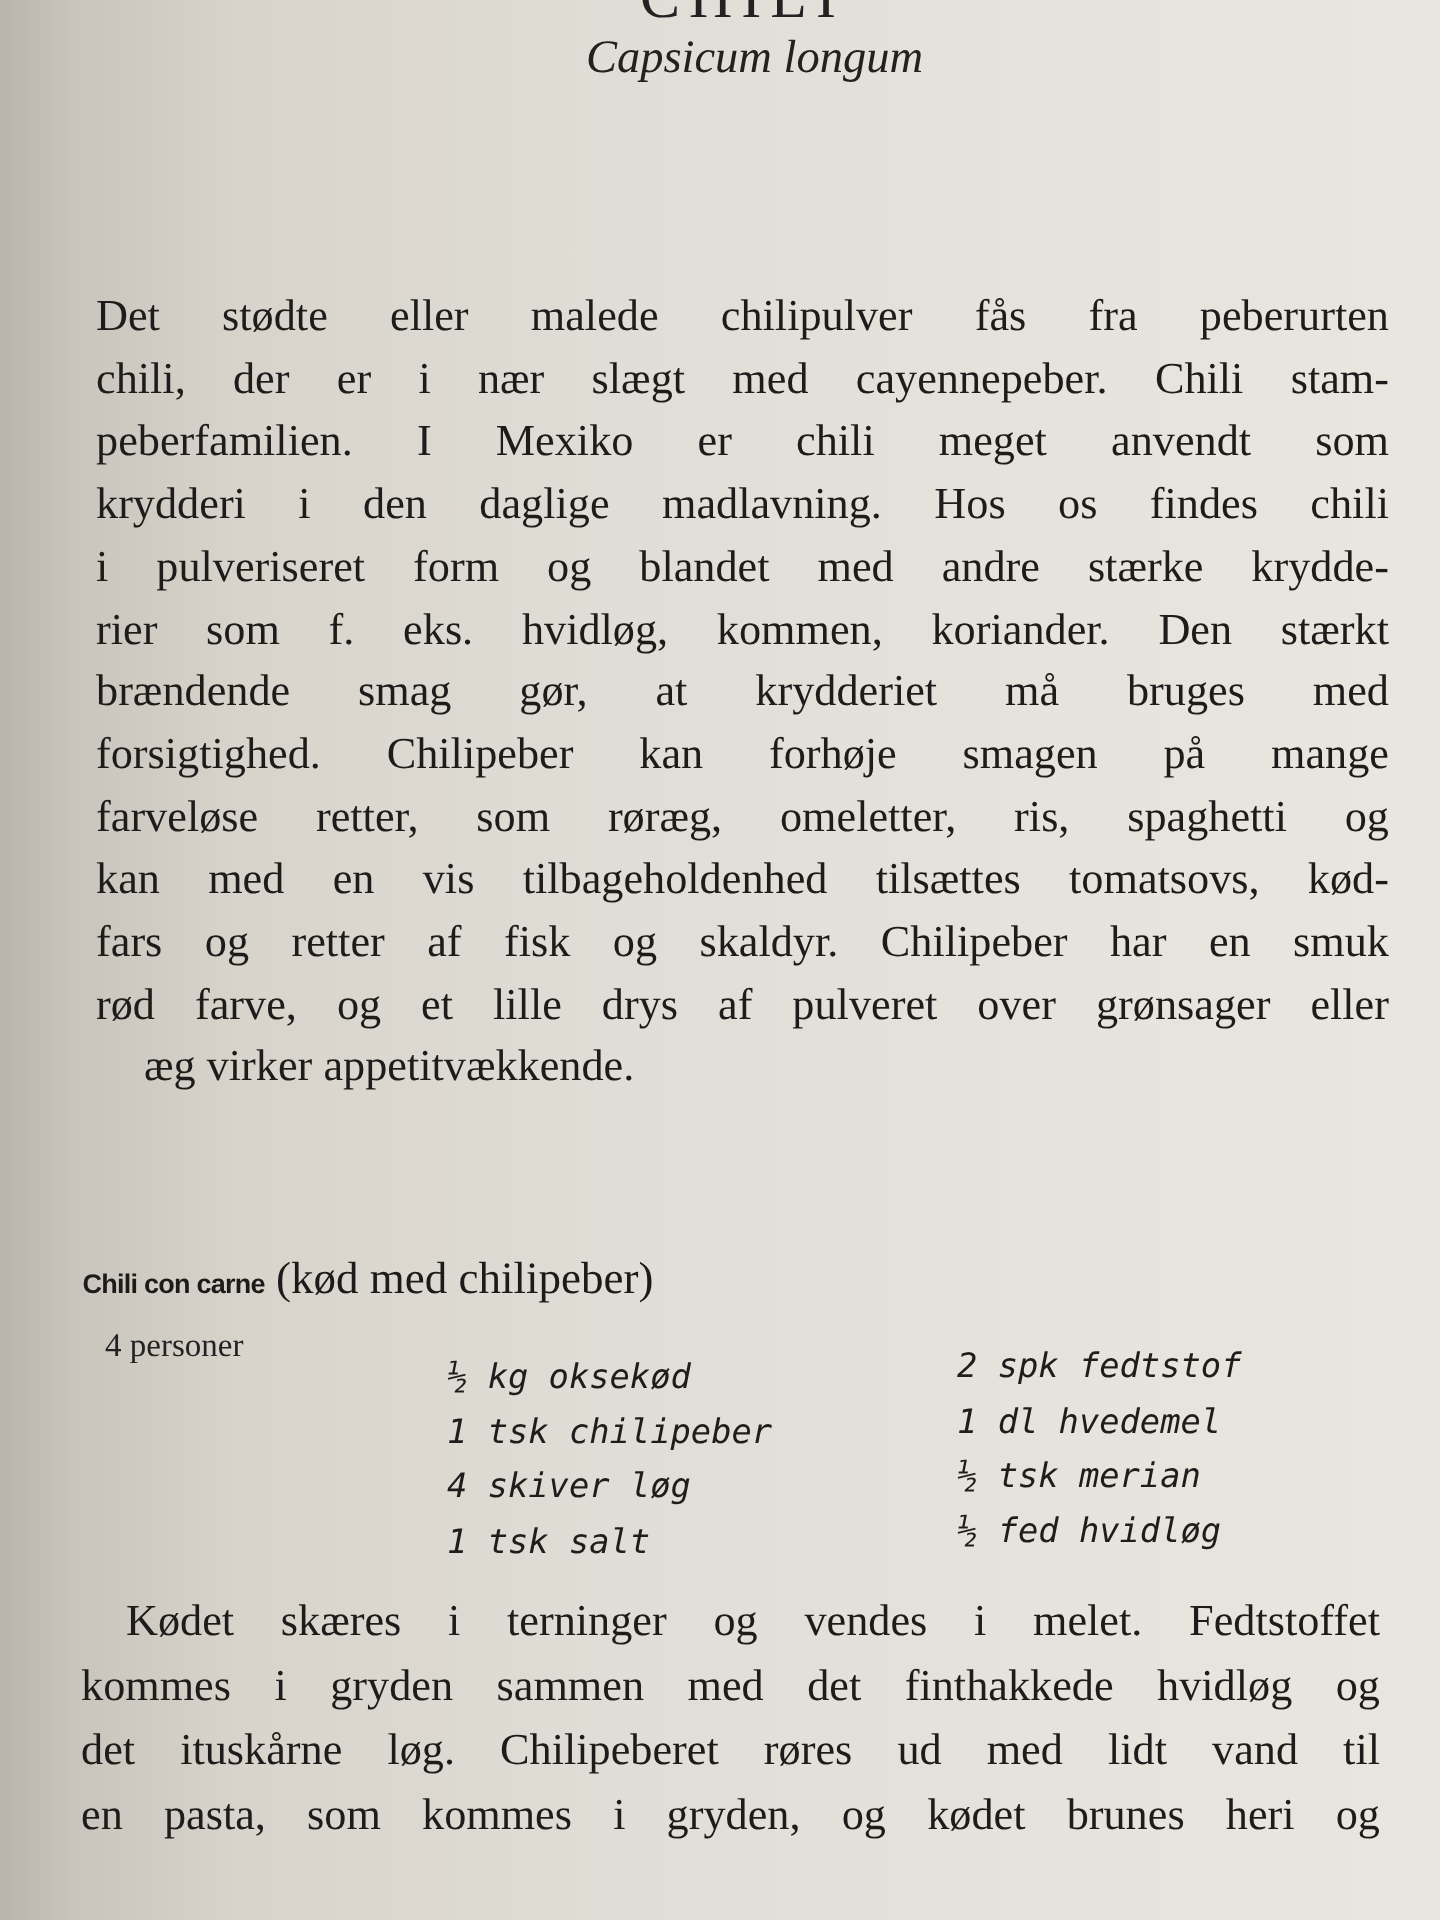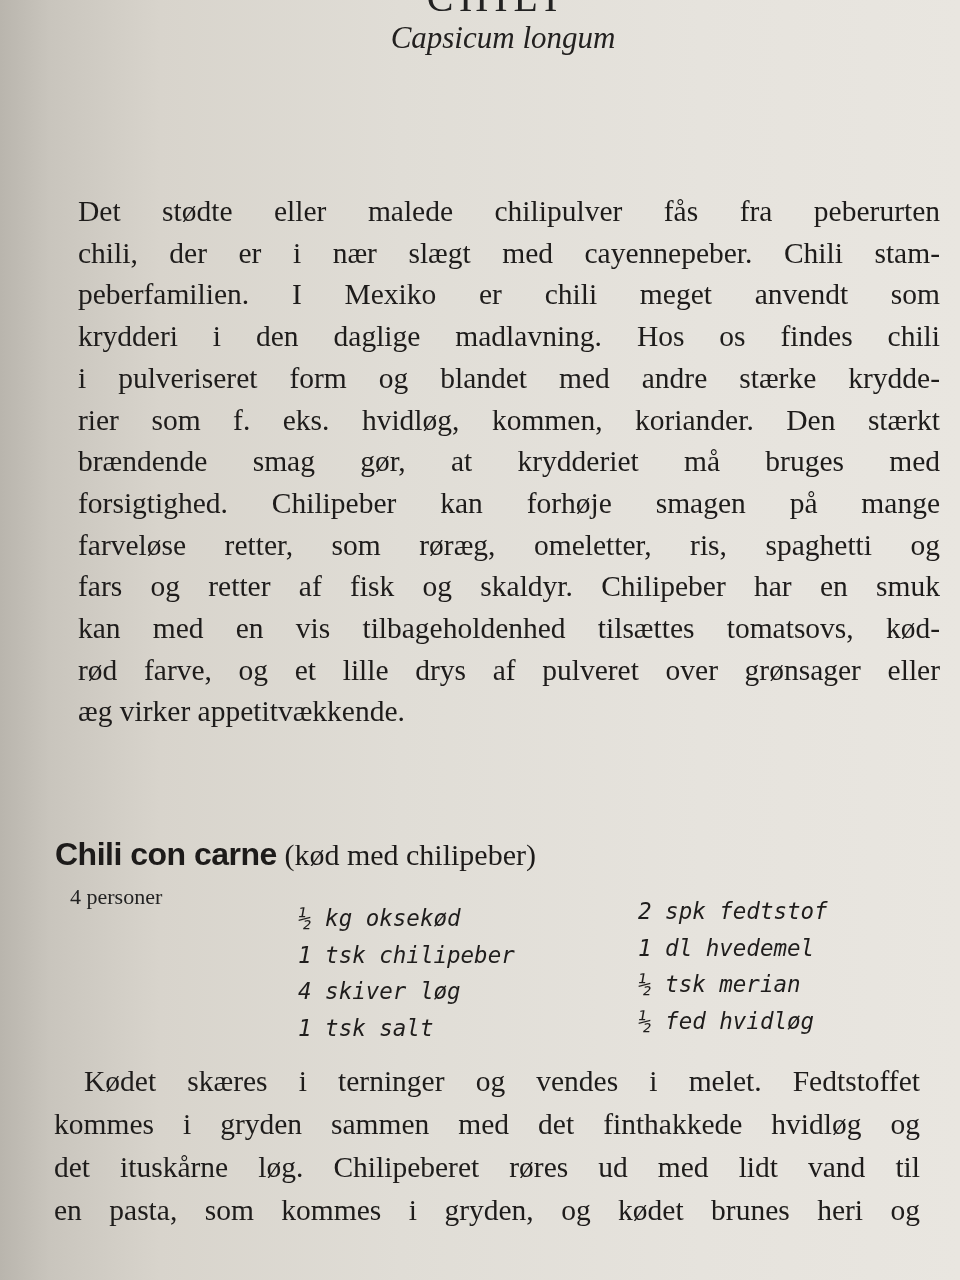--- a/index.html
+++ b/index.html
@@ -43,49 +43,50 @@
     text-align: center;
     font-style: italic;
     font-size: 31px;
     color: #232120;
     padding-left: 46px;
     box-sizing: border-box;
   }
   .intro {
     position: absolute;
     top: 191px;
-    left: 78px;
+    left: 64px;
     width: 862px;
     font-size: 29.5px;
     line-height: 41.7px;
     text-align: justify;
     color: #1e1c1b;
   }
   .intro .line {
     display: block;
     text-align: justify;
     text-align-last: justify;
     white-space: nowrap;
   }
   .intro .line.last {
     text-align-last: left;
+    margin-left: 32px;
   }
   .recipe-title {
     position: absolute;
     top: 836px;
     left: 55px;
     font-size: 30px;
     color: #1d1b1a;
     margin: 0;
     font-weight: normal;
   }
   .recipe-title .bold {
     font-weight: bold;
     font-family: "Liberation Sans", "DejaVu Sans", sans-serif;
-    font-size: 32px;
+    font-size: 18px;
     letter-spacing: -0.5px;
   }
   .recipe-title .sub {
     font-size: 30px;
     margin-top: 44px;
   }
   .servings {
     position: absolute;
     top: 884px;
     left: 70px;
@@ -140,22 +141,22 @@
   <div class="intro">
     <span class="line">Det stødte eller malede chilipulver fås fra peberurten</span>
     <span class="line">chili, der er i nær slægt med cayennepeber. Chili stam-</span>
     <span class="line">peberfamilien. I Mexiko er chili meget anvendt som</span>
     <span class="line">krydderi i den daglige madlavning. Hos os findes chili</span>
     <span class="line">i pulveriseret form og blandet med andre stærke krydde-</span>
     <span class="line">rier som f. eks. hvidløg, kommen, koriander. Den stærkt</span>
     <span class="line">brændende smag gør, at krydderiet må bruges med</span>
     <span class="line">forsigtighed. Chilipeber kan forhøje smagen på mange</span>
     <span class="line">farveløse retter, som røræg, omeletter, ris, spaghetti og</span>
+    <span class="line">kan med en vis tilbageholdenhed tilsættes tomatsovs, kød-</span>
     <span class="line">fars og retter af fisk og skaldyr. Chilipeber har en smuk</span>
-    <span class="line">kan med en vis tilbageholdenhed tilsættes tomatsovs, kød-</span>
     <span class="line">rød farve, og et lille drys af pulveret over grønsager eller</span>
     <span class="line last">æg virker appetitvækkende.</span>
   </div>
 
   <h2 class="recipe-title">
     <span class="bold">Chili con carne</span><span class="sub"> (kød med chilipeber)</span>
   </h2>
 
   <div class="servings">4 personer</div>
 

